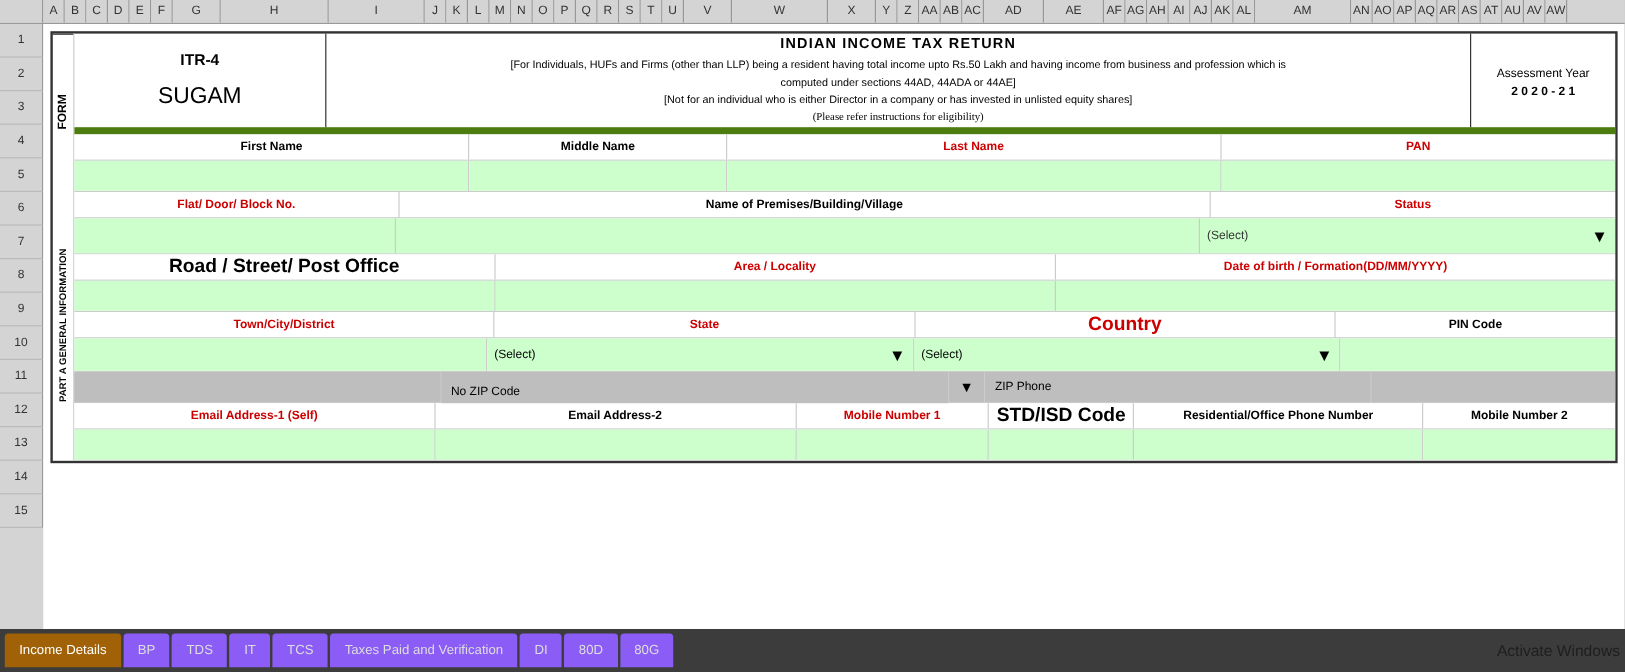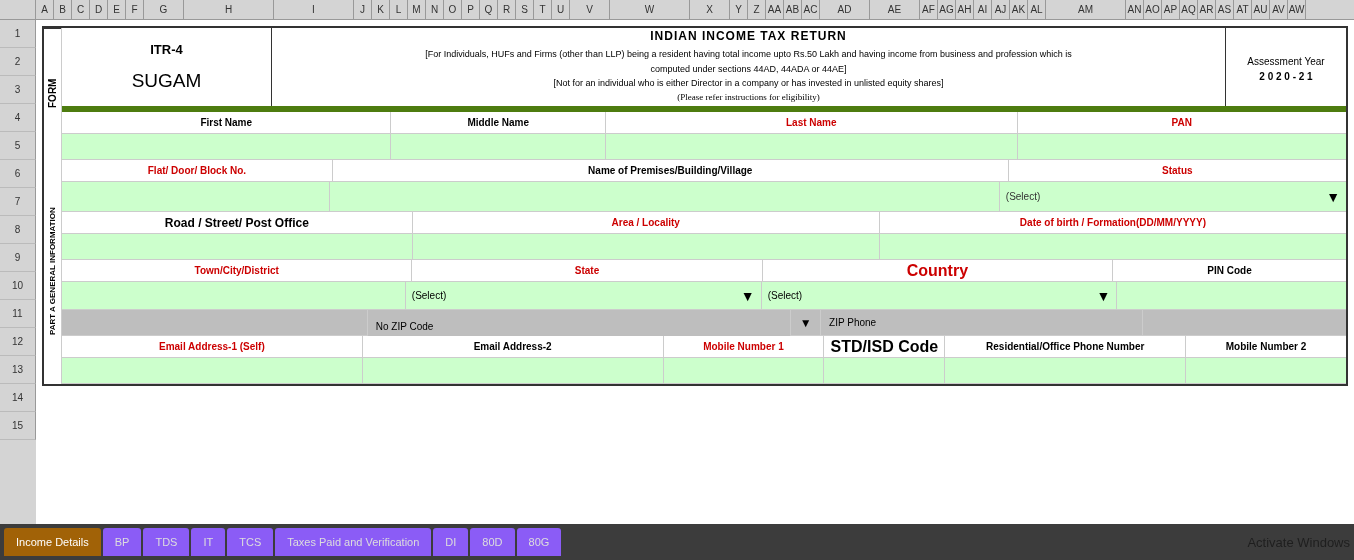--- a/index.html
+++ b/index.html
@@ -236,21 +236,21 @@
           <div style="flex:1.2; border-right:1px solid #ccc; background:#ccffcc;"></div>
           <div style="flex:3; border-right:1px solid #ccc; background:#ccffcc;"></div>
 
           <div style="flex:1.5; background:#ccffcc; display:flex; align-items:center; padding:2px 6px; justify-content:space-between;">
             <span style="font-size:10px; color:#333;">(Select)</span>
             <span style="font-size:14px;">▼</span>
           </div>
         </div>
 
         <div style="display:flex; border-bottom:1px solid #ccc; height:22px; background:white;">
-          <div style="flex:1.5; border-right:1px solid #ccc; display:flex; align-items:center; justify-content:center; font-size:12px; font-weight:bold;">Road / Street/ Post Office</div>
+          <div style="flex:1.5; border-right:1px solid #ccc; display:flex; align-items:center; justify-content:center; font-size:16px; font-weight:bold;">Road / Street/ Post Office</div>
           <div style="flex:2; border-right:1px solid #ccc; display:flex; align-items:center; justify-content:center; font-size:10px; font-weight:bold; color:#cc0000;">Area / Locality</div>
           <div style="flex:2; display:flex; align-items:center; justify-content:center; font-size:10px; font-weight:bold; color:#cc0000;">Date of birth / Formation(DD/MM/YYYY)</div>
         </div>
 
         <div style="display:flex; border-bottom:1px solid #ccc; height:26px;">
           <div style="flex:1.5; border-right:1px solid #ccc; background:#ccffcc;"></div>
           <div style="flex:2; border-right:1px solid #ccc; background:#ccffcc;"></div>
           <div style="flex:2; background:#ccffcc;"></div>
         </div>
 

